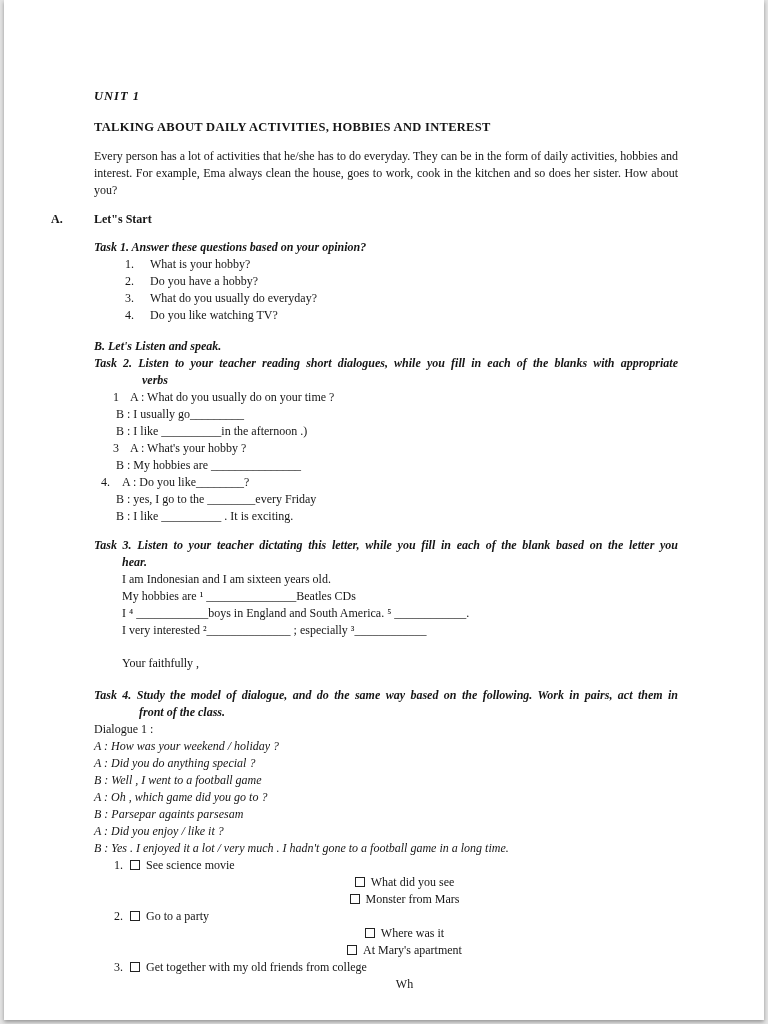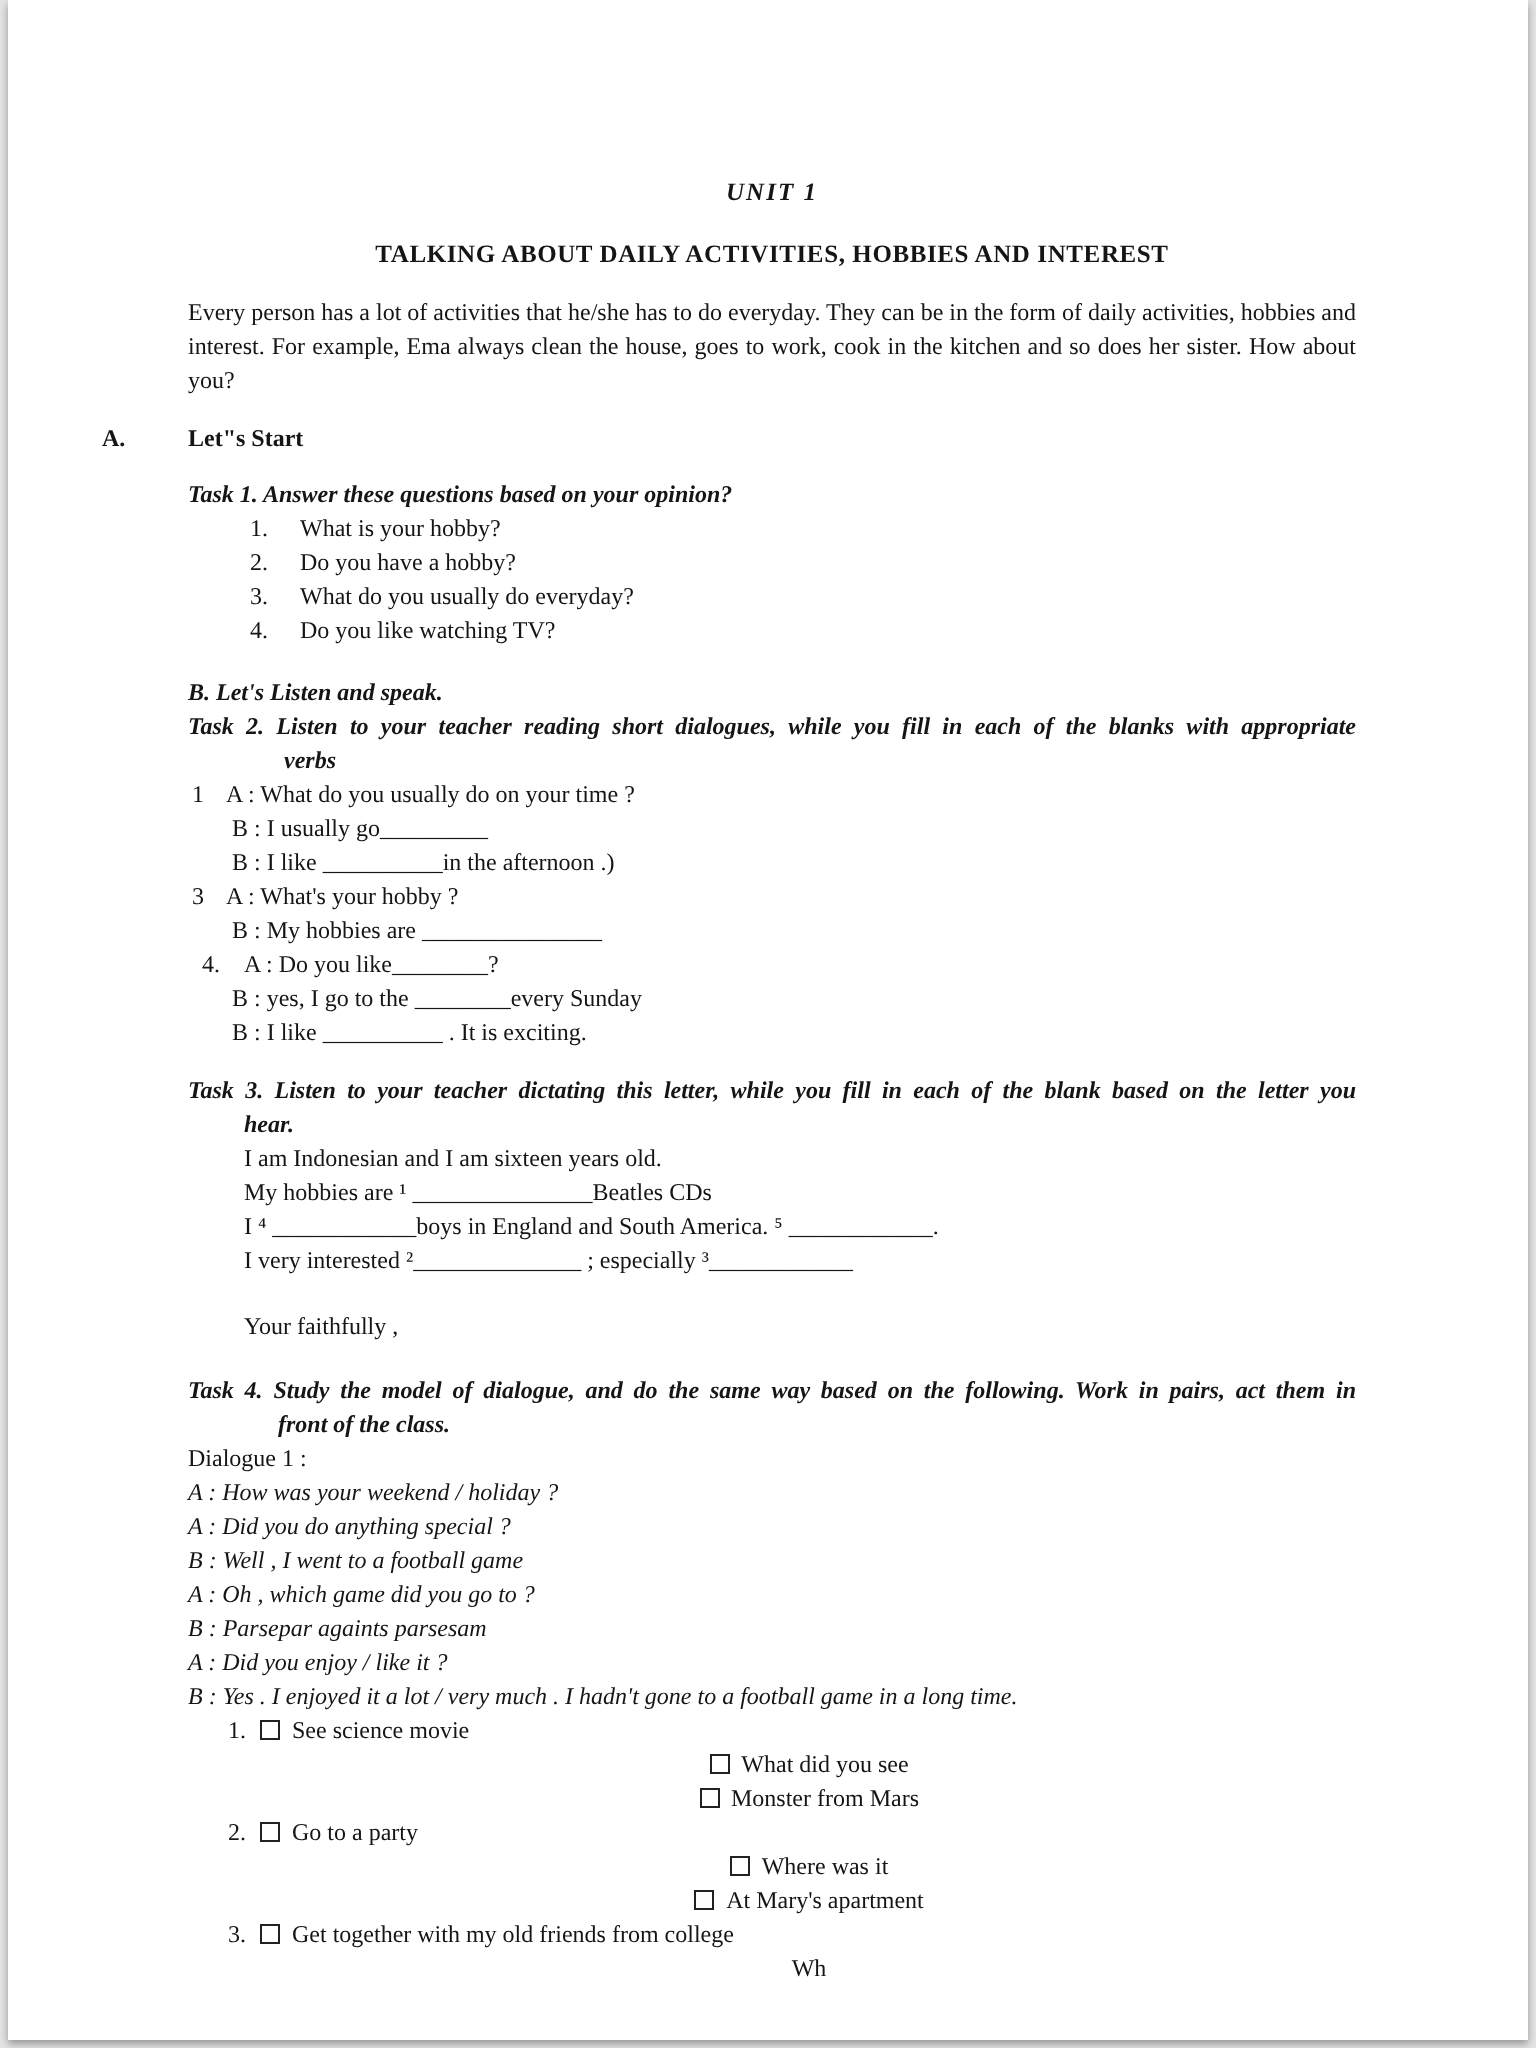--- a/index.html
+++ b/index.html
@@ -11,36 +11,36 @@
   }
   .page{
     position:absolute;left:4px;top:0;width:760px;height:1020px;
     background:#ffffff;overflow:hidden;
     box-shadow:0 2px 4px rgba(0,0,0,0.35);
   }
   .content{
     padding:88px 86px 0 90px;
     font-size:12px;line-height:17px;
   }
-  .center{text-align:center;}
+  .center{text-align:left;}
   .unit-title{font-weight:bold;font-style:italic;font-size:12.5px;letter-spacing:1px;}
   .doc-title{font-weight:bold;font-size:12.5px;margin-top:14px;letter-spacing:0.3px;}
   .intro{margin-top:12px;text-align:justify;}
   .sec-a{margin-top:12px;position:relative;font-weight:bold;}
   .sec-a .marker{position:absolute;left:-43px;top:0;}
   .task-head{font-weight:bold;font-style:italic;}
   .task-head.just{text-align:justify;text-align-last:justify;}
   .mt1{margin-top:11px;}
   .mt12{margin-top:12px;}
   .mt14{margin-top:14px;}
   .mt15{margin-top:15px;}
   .mt16{margin-top:16px;}
   .q-line{margin-left:31px;}
   .q-line .num{display:inline-block;width:25px;}
-  .t2-a{margin-left:2px;}
+  .t2-a{margin-left:19px;}
   .t2-a .num{display:inline-block;width:17px;}
   .t2-a4{margin-left:7px;}
   .t2-a4 .num{display:inline-block;width:21px;}
   .t2-a5{margin-left:-35px;}
   .t2-a5 .num{display:inline-block;width:63px;}
   .t2-b{margin-left:22px;}
   .ind28{margin-left:28px;}
   .ind45{margin-left:45px;}
   .ind48{margin-left:48px;}
   .ab-line{font-style:italic;}
@@ -94,21 +94,21 @@
     <div class="t2-b">B : I like __________in the afternoon .)</div>
 
     <div class="t2-a">
       <span class="num">3</span><span>A : What's your hobby ?</span>
     </div>
     <div class="t2-b">B : My hobbies are _______________</div>
 
     <div class="t2-a t2-a4">
       <span class="num">4.</span><span>A : Do you like________?</span>
     </div>
-    <div class="t2-b">B : yes, I go to the ________every Sunday</div>
+    <div class="t2-b">B : yes, I go to the ________every Friday</div>
 
     <div class="t2-b">B : I like __________ . It is exciting.</div>
 
     <div class="task-head just mt12">Task 3.  Listen to your teacher dictating this letter, while you fill in each of the blank based on the letter you</div>
     <div class="task-head ind28">hear.</div>
 
     <div class="ind28">I am Indonesian and I am sixteen years old.</div>
     <div class="ind28">My hobbies are ¹ _______________Beatles CDs</div>
     <div class="ind28">I ⁴  ____________boys in England and South America. ⁵  ____________.</div>
     <div class="ind28">I very interested ²______________ ; especially ³____________</div>

